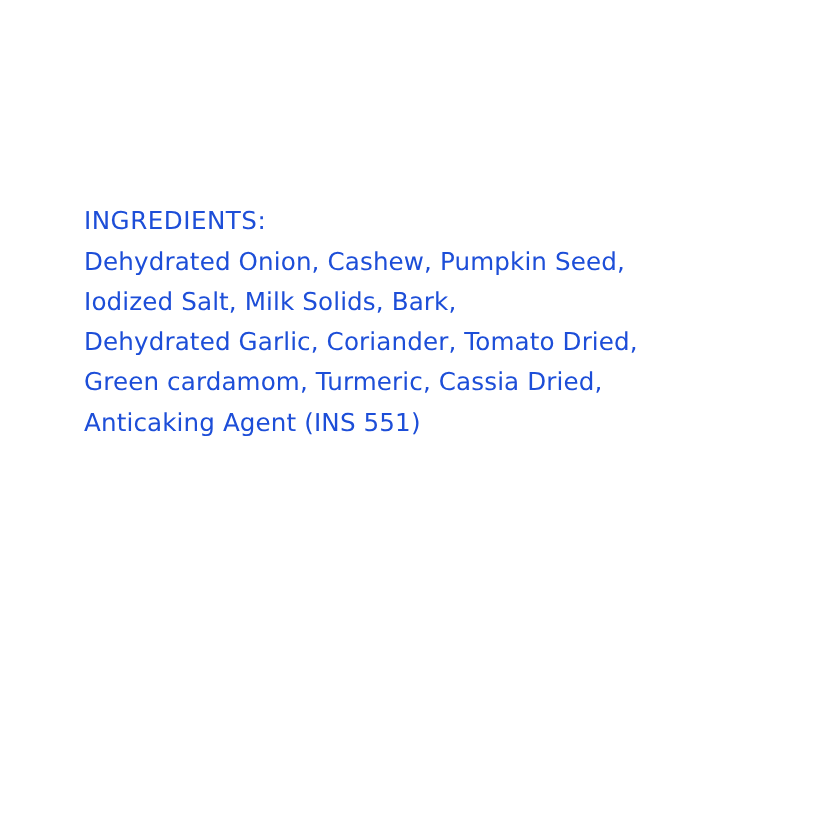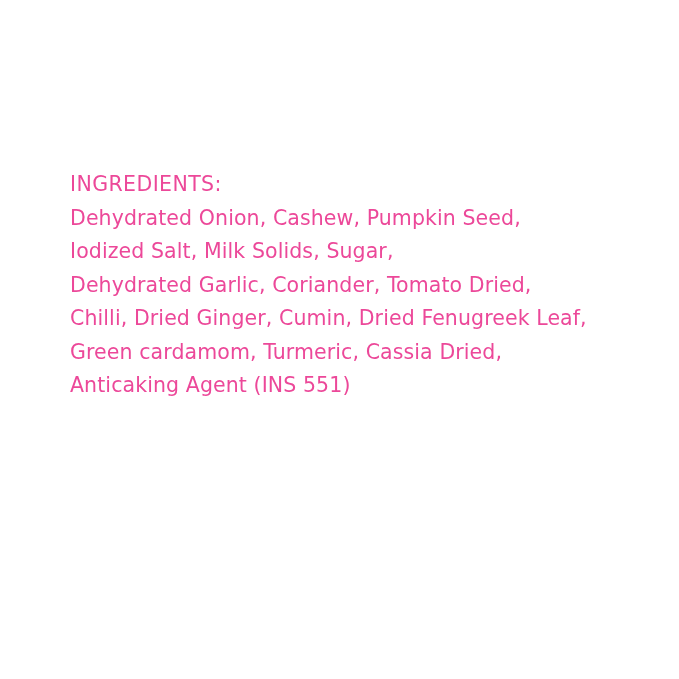--- a/index.html
+++ b/index.html
@@ -22,34 +22,33 @@
   .ingredients-block {
     position: absolute;
     left: 70px;
     top: 168px;
     width: 560px;
   }
   .ingredients-line {
     font-family: "DejaVu Sans", sans-serif;
     font-size: 20.5px;
     line-height: 33.5px;
-    color: #ec4899;
+    color: #1d4ed8;
     letter-spacing: 0.1px;
     white-space: pre;
   }
   .heading-line {
     letter-spacing: 0.4px;
   }
 </style>
 </head>
 <body>
 
 <div class="page">
   <div class="ingredients-block">
     <div class="ingredients-line heading-line">INGREDIENTS:</div>
     <div class="ingredients-line">Dehydrated Onion, Cashew, Pumpkin Seed,</div>
-    <div class="ingredients-line">Iodized Salt, Milk Solids, Sugar,</div>
+    <div class="ingredients-line">Iodized Salt, Milk Solids, Bark,</div>
     <div class="ingredients-line">Dehydrated Garlic, Coriander, Tomato Dried,</div>
-    <div class="ingredients-line">Chilli, Dried Ginger, Cumin, Dried Fenugreek Leaf,</div>
     <div class="ingredients-line">Green cardamom, Turmeric, Cassia Dried,</div>
     <div class="ingredients-line">Anticaking Agent (INS 551)</div>
   </div>
 </div>
 
 </body></html>

